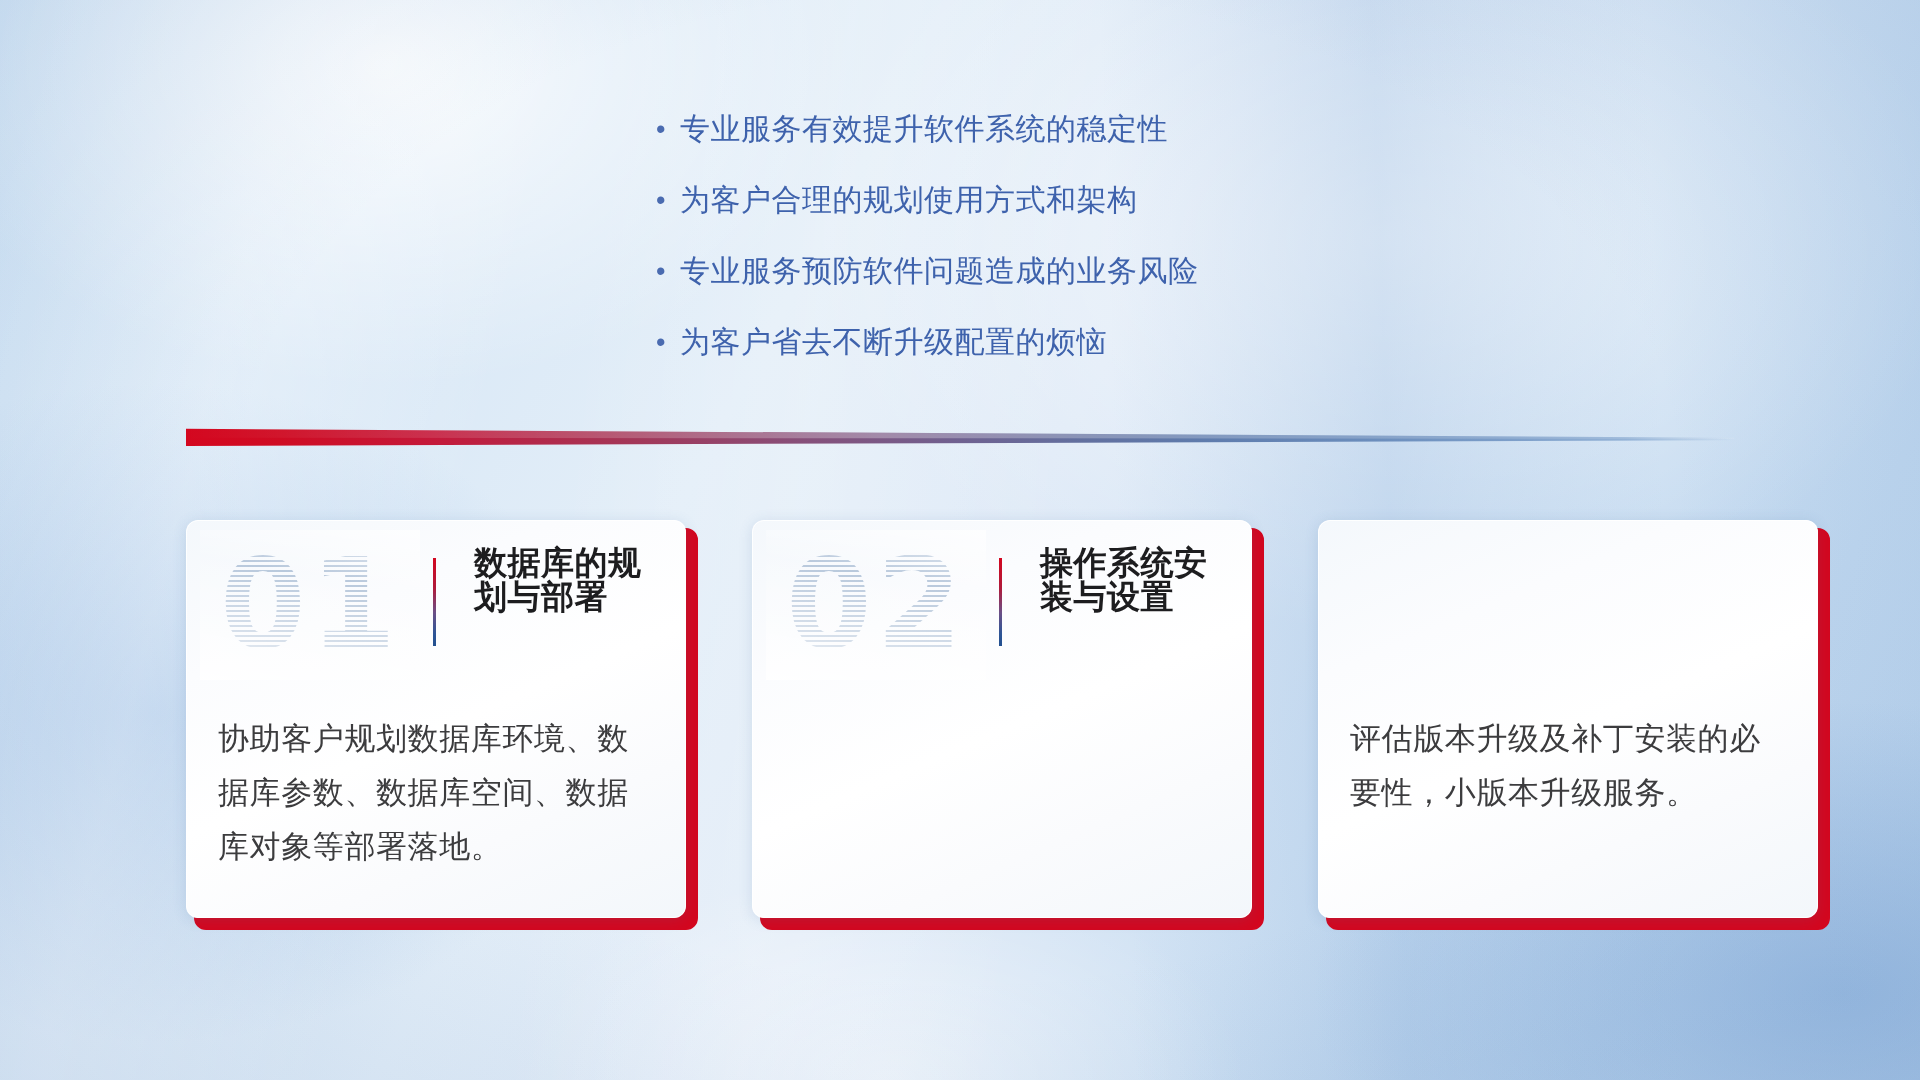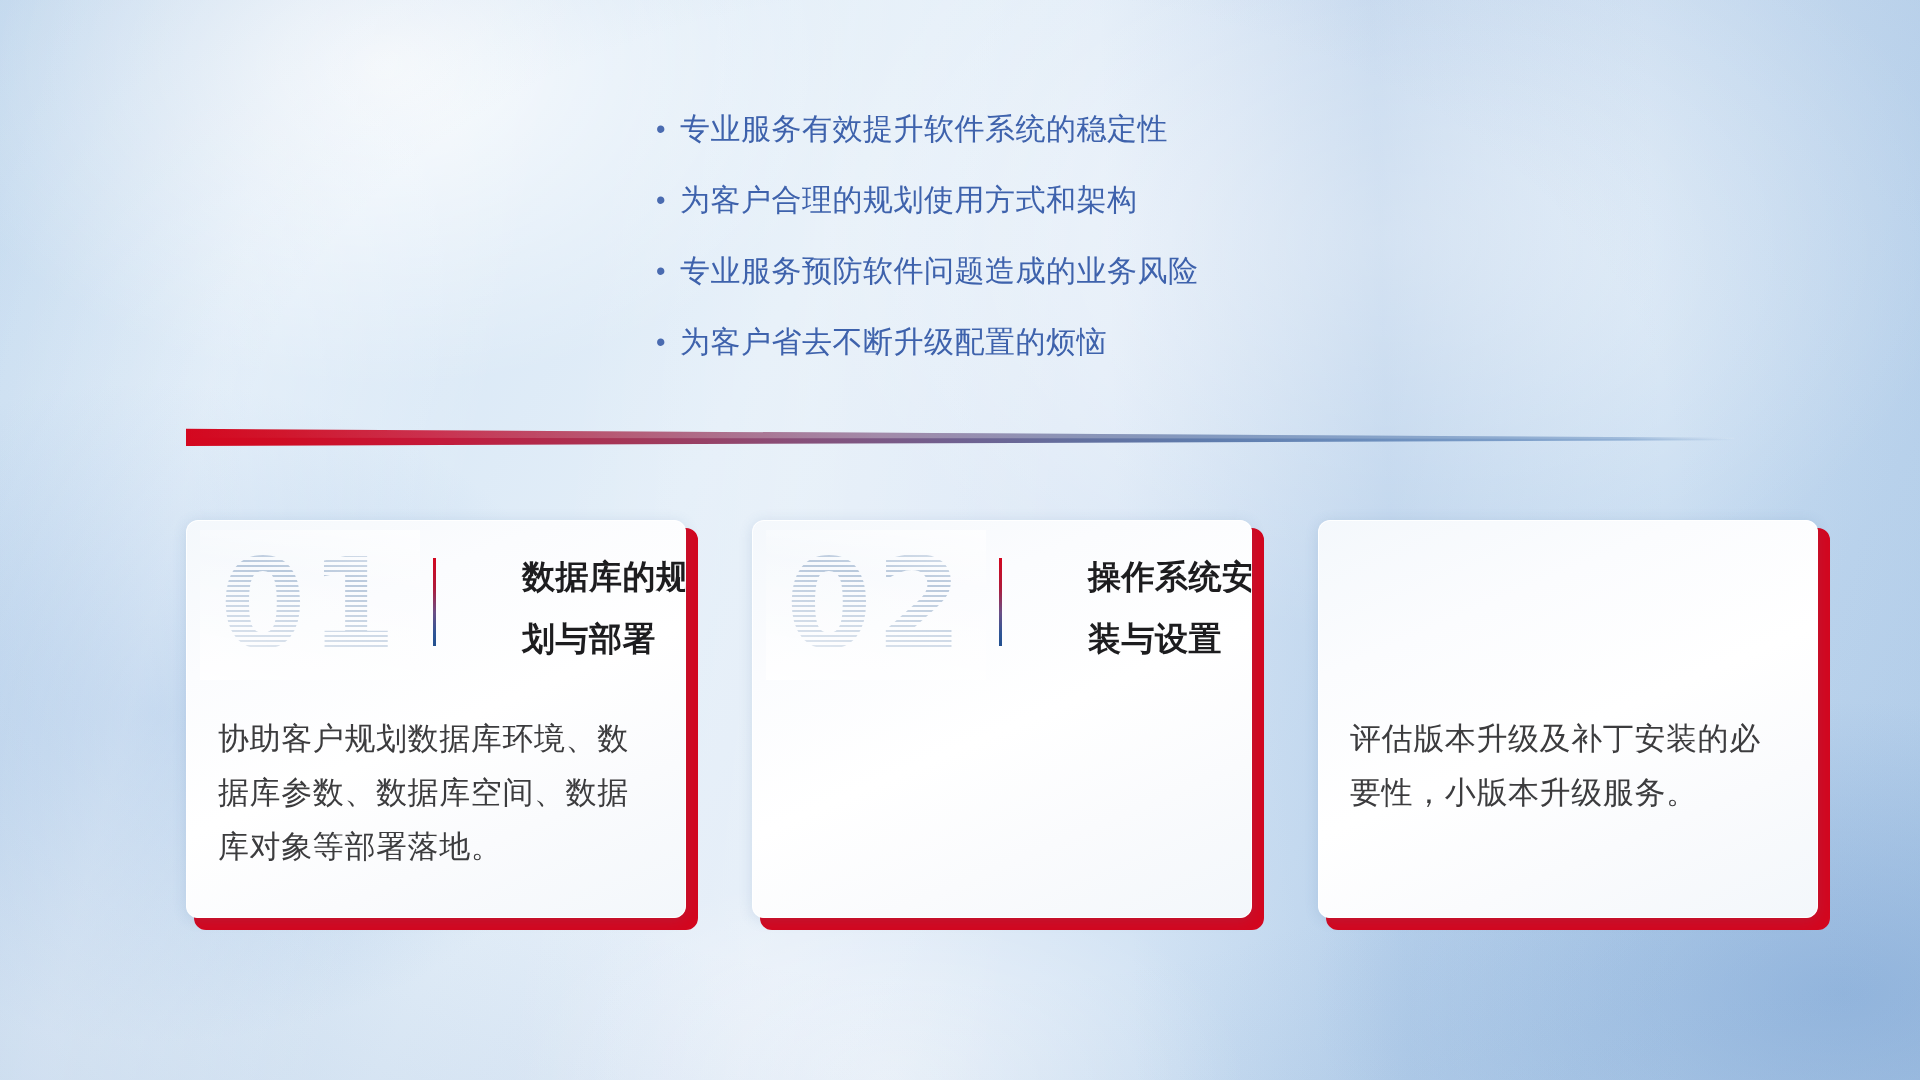--- a/index.html
+++ b/index.html
@@ -145,25 +145,24 @@
     background:linear-gradient(190deg, rgba(255,255,255,.72) 0%, rgba(255,255,255,.05) 34%, rgba(255,255,255,.45) 72%, rgba(255,255,255,.9) 100%);
     pointer-events:none;
   }
   .vbar{
     position:absolute;left:247px;top:38px;
     width:3px;height:88px;
     background:linear-gradient(180deg,#d3071f 0%,#b01a3a 34%,#6b4f86 62%,#2e5596 86%,#23508f 100%);
   }
   .cardTitle{
     position:absolute;left:288px;top:26px;width:196px;
-    font-size:33px;line-height:62px;
+    font-size:33px;line-height:34px;
     color:#1d1d1f;
     font-weight:600;
     letter-spacing:.5px;
-    margin-left:48px;
   }
   .cardDesc{
     position:absolute;left:32px;top:192px;width:440px;
     font-size:31px;line-height:54px;
     color:#3c3c3e;
     letter-spacing:.6px;
   }
 </style>
 </head>
 <body>

